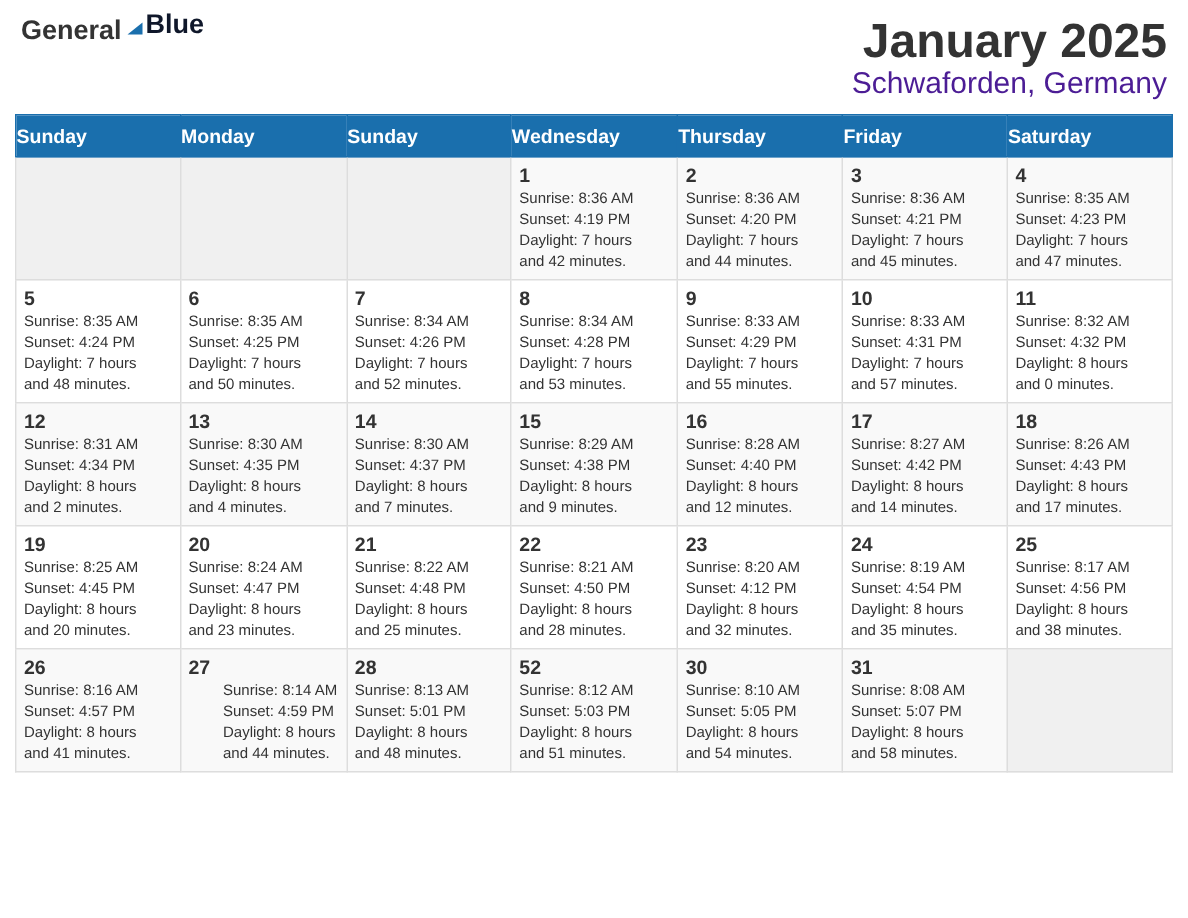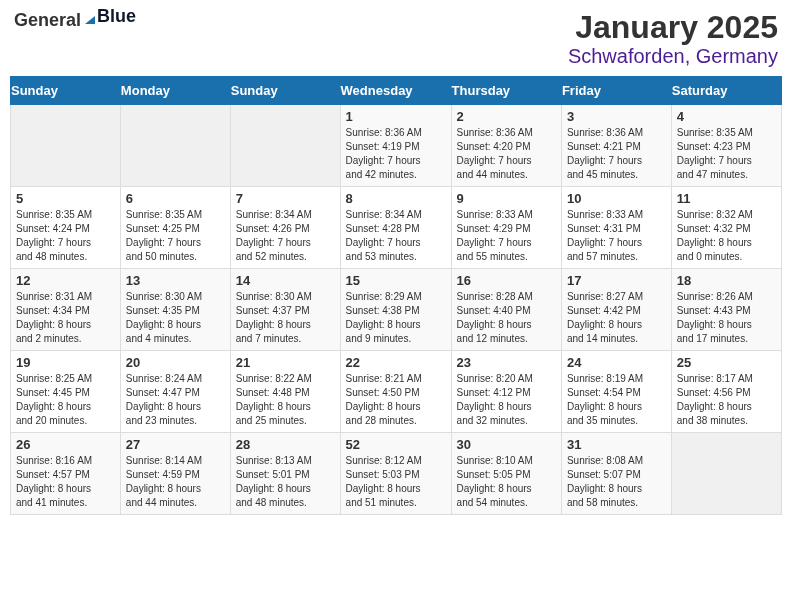--- a/index.html
+++ b/index.html
@@ -308,21 +308,21 @@
       <tr>
         <td>
           <span class="day-num">26</span>
           <div class="day-info" style="white-space: pre-line;">Sunrise: 8:16 AM
 Sunset: 4:57 PM
 Daylight: 8 hours
 and 41 minutes.</div>
         </td>
         <td>
           <span class="day-num">27</span>
-          <div class="day-info" style="white-space: pre-line;">Sunrise: 8:14 AM
+          <div class="day-info" style="white-space: pre-line; margin-left: 23px;">Sunrise: 8:14 AM
 Sunset: 4:59 PM
 Daylight: 8 hours
 and 44 minutes.</div>
         </td>
         <td>
           <span class="day-num">28</span>
           <div class="day-info" style="white-space: pre-line;">Sunrise: 8:13 AM
 Sunset: 5:01 PM
 Daylight: 8 hours
 and 48 minutes.</div>

